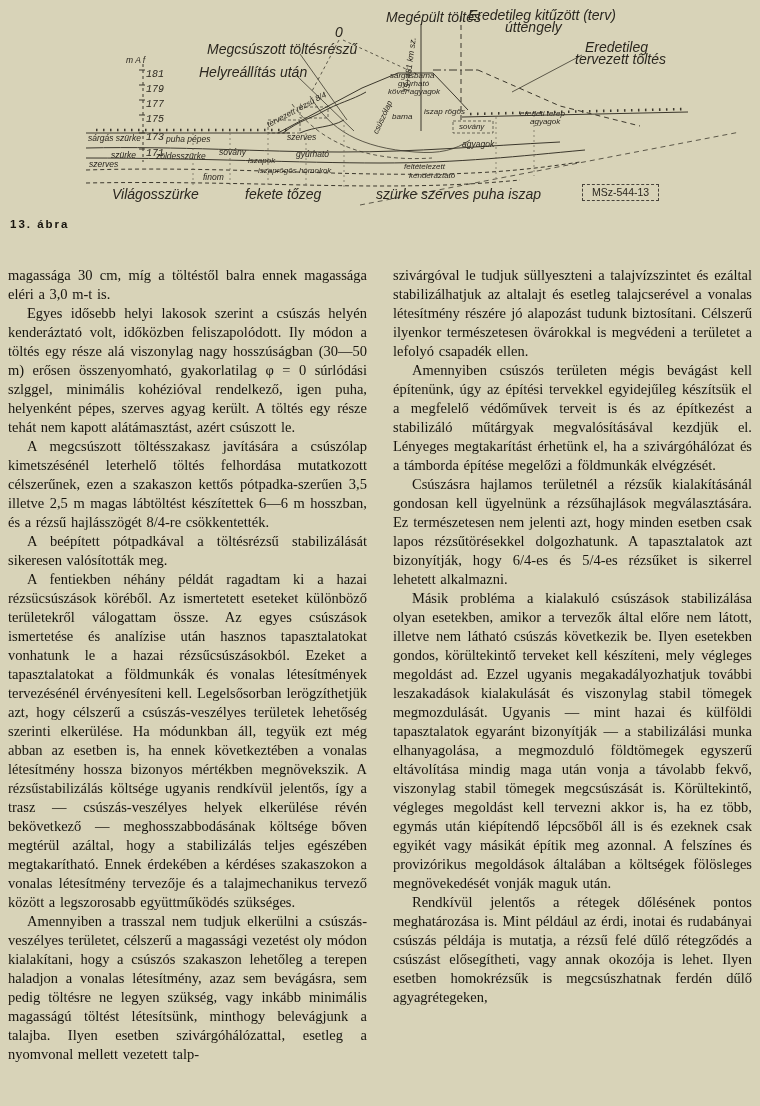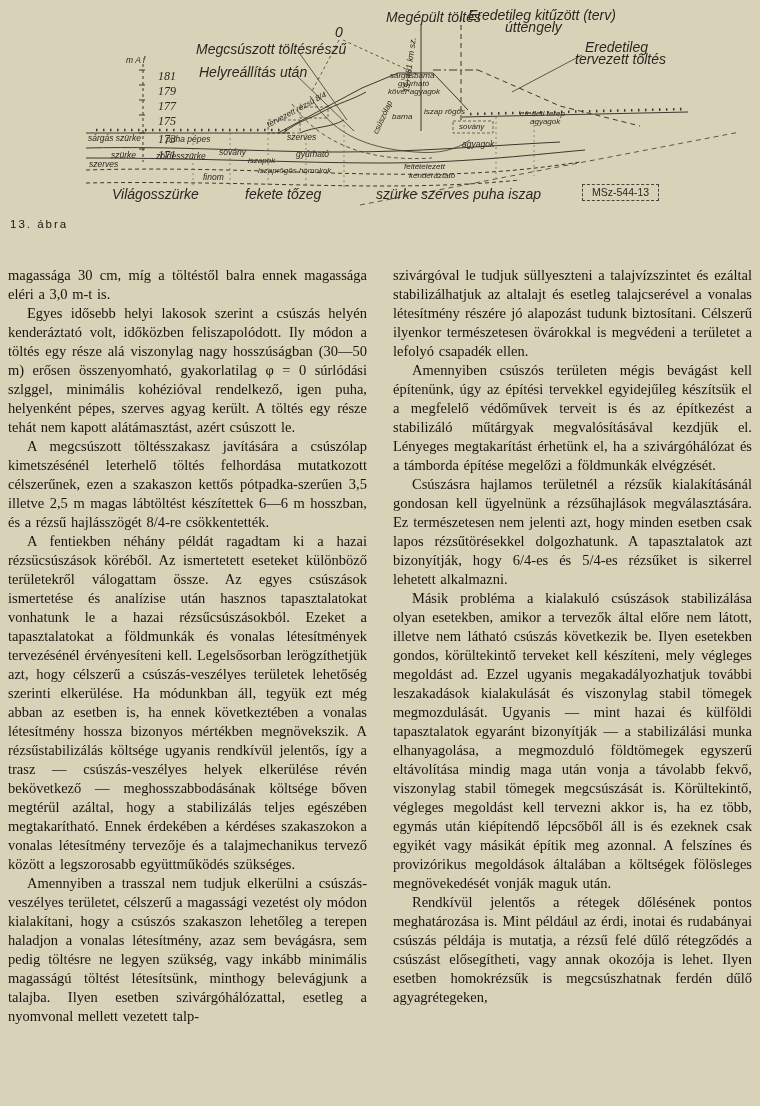--- a/index.html
+++ b/index.html
@@ -6,26 +6,26 @@
   .page{position:relative;width:760px;height:1106px;background:#d8d3b8;overflow:hidden;
         font-family:"Liberation Serif",serif;color:#17140e;}
   
   .figure{position:absolute;left:0;top:0;width:760px;height:248px;}
   .fig-svg{position:absolute;left:0;top:0;}
   .fig-label{position:absolute;font-family:"Liberation Sans",sans-serif;font-style:italic;
              font-size:14px;line-height:10px;color:#2b271f;white-space:nowrap;}
   .fl-s{font-size:8.5px;line-height:8.5px;}
   .fl-t{font-size:8px;line-height:8px;}
   .fig-caption{position:absolute;left:10px;top:218px;font-family:"Liberation Sans",sans-serif;
-               font-weight:normal;font-size:11.5px;letter-spacing:2px;color:#17140e;}
+               font-weight:bold;font-size:11.5px;letter-spacing:2px;color:#17140e;}
   .stamp{position:absolute;left:582px;top:184px;border:1px dashed #47423a;padding:1px 9px 2px 9px;
          font-size:10.5px;font-family:"Liberation Sans",sans-serif;color:#2b271f;}
   .axis-ticks{position:absolute;left:146px;top:66px;width:24px;}
-  .axis-ticks span{position:absolute;left:12px;font-size:12px;font-style:italic;
-                   font-family:Liberation Serif, serif;color:#2b271f;}
+  .axis-ticks span{position:absolute;left:0;font-size:10px;font-style:italic;
+                   font-family:Liberation Mono, monospace;color:#2b271f;}
   
   .columns{position:absolute;left:8px;top:266px;width:744px;display:flex;gap:26px;}
   .col{width:359px;text-align:justify;font-size:14.5px;line-height:19px;word-spacing:1px;}
   .col p{margin:0;}
   .col p.indent{text-indent:19px;}
 </style>
 </head>
 <body>
 
 <div class="page">
@@ -77,21 +77,21 @@
         <path d="M268,120 h32 v13 h-32 z" stroke-dasharray="3,2" stroke-width="0.7"></path>
 
         <rect x="453" y="121" width="40" height="12" stroke-dasharray="3,2" stroke-width="0.7"></rect>
 
         <g stroke="#6b6553" stroke-width="0.7" stroke-dasharray="2,3">
           <path d="M193,133 V186 M230,133 V186 M268,133 V188 M306,133 V188 M344,125 V190 M496,117 V178 M534,115 V176"></path>
         </g>
       </g>
     </svg>
 
-    <div class="fig-label" style="left:196px;top:44px;">Megcsúszott töltésrészű</div>
+    <div class="fig-label" style="left:207px;top:44px;">Megcsúszott töltésrészű</div>
     <div class="fig-label" style="left:199px;top:67px;font-style:italic;">Helyreállítás után</div>
     <div class="fig-label" style="left:386px;top:12px;">Megépült töltés</div>
     <div class="fig-label fl-s" style="left:402px;top:92px;transform:rotate(-83deg);transform-origin:0 0;">15+481 km sz.</div>
     <div class="fig-label" style="left:468px;top:10px;">Eredetileg kitűzött (terv)</div>
     <div class="fig-label" style="left:505px;top:22px;">úttengely</div>
     <div class="fig-label" style="left:335px;top:27px;">0</div>
     <div class="fig-label" style="left:585px;top:42px;">Eredetileg</div>
     <div class="fig-label" style="left:575px;top:54px;">tervezett töltés</div>
 
     <div class="fig-label fl-s" style="left:126px;top:56px;">m A f</div>
@@ -135,20 +135,21 @@
     <div class="stamp">MSz-544-13</div>
   </div>
 
   <div class="fig-caption">13. ábra</div>
 
   <div class="columns">
     <div class="col">
       <p>magassága 30 cm, míg a töltéstől balra ennek magassága eléri a 3,0 m-t is.</p>
       <p class="indent">Egyes idősebb helyi lakosok szerint a csúszás helyén kenderáztató volt, időközben feliszapolódott. Ily módon a töltés egy része alá viszonylag nagy hosszúságban (30—50 m) erősen összenyomható, gyakorlatilag φ = 0 súrlódási szlggel, minimális kohézióval rendelkező, igen puha, helyenként pépes, szerves agyag került. A töltés egy része tehát nem kapott alátámasztást, azért csúszott le.</p>
       <p class="indent">A megcsúszott töltésszakasz javítására a csúszólap kimetszésénél leterhelő töltés felhordása mutatkozott célszerűnek, ezen a szakaszon kettős pótpadka-szerűen 3,5 illetve 2,5 m magas lábtöltést készítettek 6—6 m hosszban, és a rézsű hajlásszögét 8/4-re csökkentették.</p>
+      <p class="indent">A beépített pótpadkával a töltésrézsű stabilizálását sikeresen valósították meg.</p>
       <p class="indent">A fentiekben néhány példát ragadtam ki a hazai rézsücsúszások köréből. Az ismertetett eseteket különböző területekről válogattam össze. Az egyes csúszások ismertetése és analízise után hasznos tapasztalatokat vonhatunk le a hazai rézsűcsúszásokból. Ezeket a tapasztalatokat a földmunkák és vonalas létesítmények tervezésénél érvényesíteni kell. Legelsősorban lerögzíthetjük azt, hogy célszerű a csúszás-veszélyes területek lehetőség szerinti elkerülése. Ha módunkban áll, tegyük ezt még abban az esetben is, ha ennek következtében a vonalas létesítmény hossza bizonyos mértékben megnövekszik. A rézsűstabilizálás költsége ugyanis rendkívül jelentős, így a trasz — csúszás-veszélyes helyek elkerülése révén bekövetkező — meghosszabbodásának költsége bőven megtérül azáltal, hogy a stabilizálás teljes egészében megtakarítható. Ennek érdekében a kérdéses szakaszokon a vonalas létesítmény tervezője és a talajmechanikus tervező között a legszorosabb együttműködés szükséges.</p>
       <p class="indent">Amennyiben a trasszal nem tudjuk elkerülni a csúszás-veszélyes területet, célszerű a magassági vezetést oly módon kialakítani, hogy a csúszós szakaszon lehetőleg a terepen haladjon a vonalas létesítmény, azaz sem bevágásra, sem pedig töltésre ne legyen szükség, vagy inkább minimális magasságú töltést létesítsünk, minthogy belevágjunk a talajba. Ilyen esetben szivárgóhálózattal, esetleg a nyomvonal mellett vezetett talp-</p>
     </div>
     <div class="col">
       <p>szivárgóval le tudjuk süllyeszteni a talajvízszintet és ezáltal stabilizálhatjuk az altalajt és esetleg talajcserével a vonalas létesítmény részére jó alapozást tudunk biztosítani. Célszerű ilyenkor természetesen övárokkal is megvédeni a területet a lefolyó csapadék ellen.</p>
       <p class="indent">Amennyiben csúszós területen mégis bevágást kell építenünk, úgy az építési tervekkel egyidejűleg készítsük el a megfelelő védőművek terveit is és az építkezést a stabilizáló műtárgyak megvalósításával kezdjük el. Lényeges megtakarítást érhetünk el, ha a szivárgóhálózat és a támborda építése megelőzi a földmunkák elvégzését.</p>
       <p class="indent">Csúszásra hajlamos területnél a rézsűk kialakításánál gondosan kell ügyelnünk a rézsűhajlások megválasztására. Ez természetesen nem jelenti azt, hogy minden esetben csak lapos rézsűtörésekkel dolgozhatunk. A tapasztalatok azt bizonyítják, hogy 6/4-es és 5/4-es rézsűket is sikerrel lehetett alkalmazni.</p>
       <p class="indent">Másik probléma a kialakuló csúszások stabilizálása olyan esetekben, amikor a tervezők által előre nem látott, illetve nem látható csúszás következik be. Ilyen esetekben gondos, körültekintő terveket kell készíteni, mely végleges megoldást ad. Ezzel ugyanis megakadályozhatjuk további leszakadások kialakulását és viszonylag stabil tömegek megmozdulását. Ugyanis — mint hazai és külföldi tapasztalatok egyaránt bizonyítják — a stabilizálási munka elhanyagolása, a megmozduló földtömegek egyszerű eltávolítása mindig maga után vonja a távolabb fekvő, viszonylag stabil tömegek megcsúszását is. Körültekintő, végleges megoldást kell tervezni akkor is, ha ez több, egymás után kiépítendő lépcsőből áll is és ezeknek csak egyikét vagy másikát építik meg azonnal. A felszínes és provizórikus megoldások általában a költségek fölösleges megnövekedését vonják maguk után.</p>
       <p class="indent">Rendkívül jelentős a rétegek dőlésének pontos meghatározása is. Mint például az érdi, inotai és rudabányai csúszás példája is mutatja, a rézsű felé dűlő rétegződés a csúszást elősegítheti, vagy annak okozója is lehet. Ilyen esetben homokrézsűk is megcsúszhatnak ferdén dűlő agyagrétegeken,</p>
     </div>

